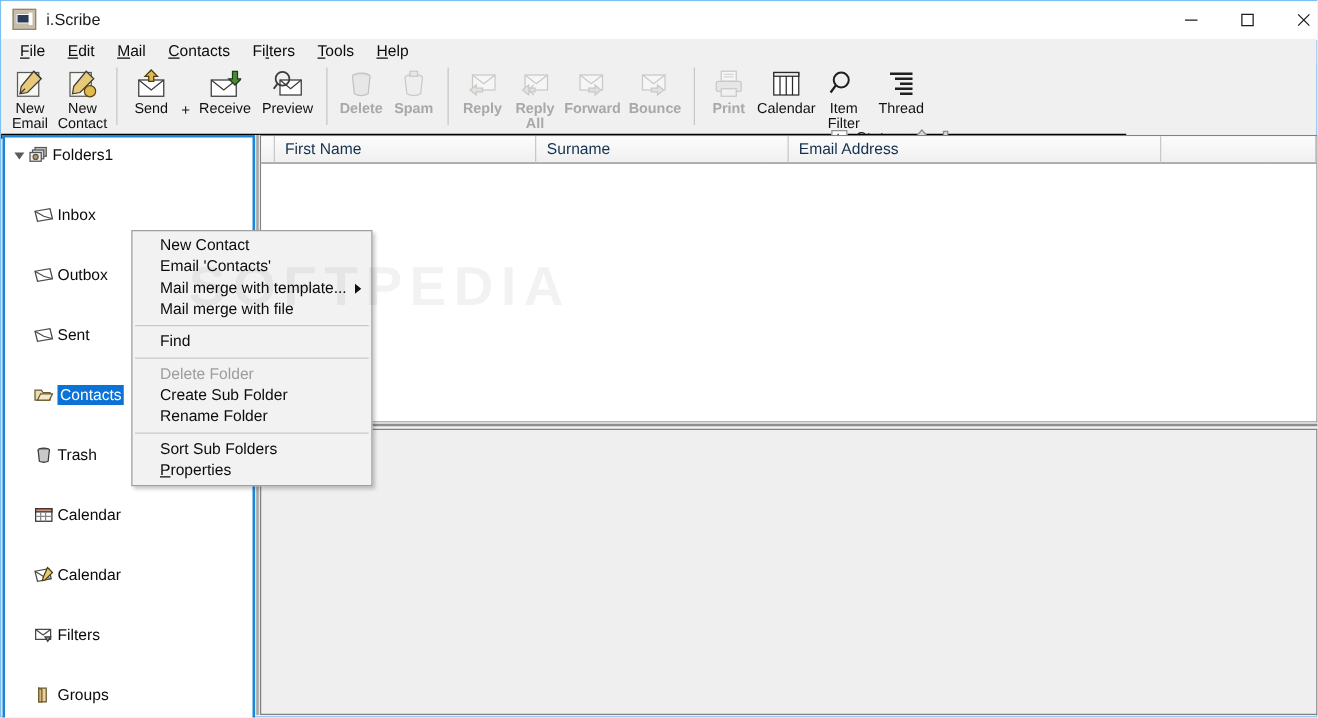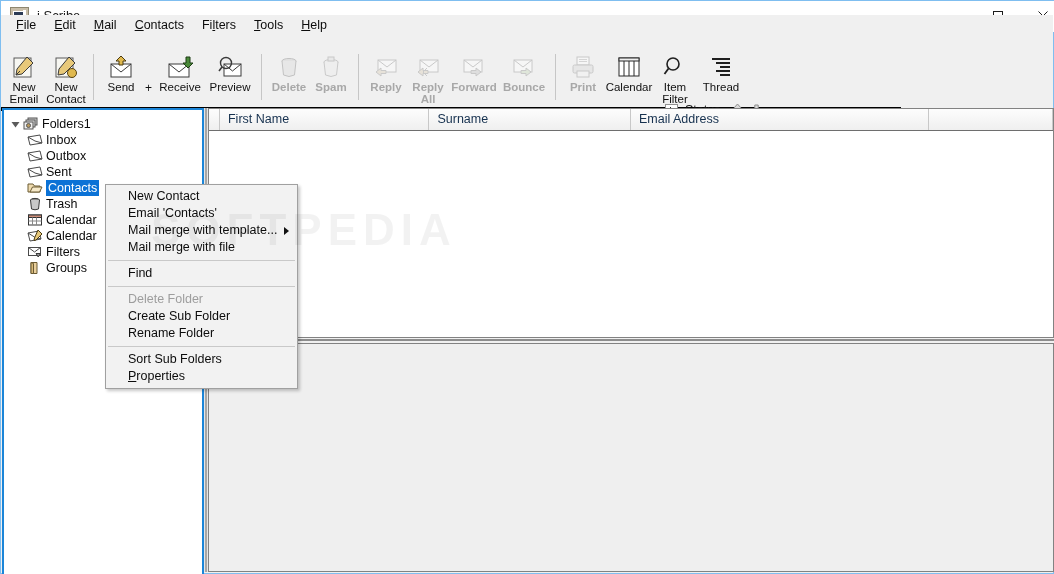--- a/index.html
+++ b/index.html
@@ -20,21 +20,21 @@
   .tb-icon i{position:absolute;left:2px;top:3px;width:11px;height:8px;background:#2b3b55;
              border:1px solid #ffffff;box-sizing:border-box;display:block;}
   .tb-icon u{position:absolute;right:2px;top:2px;width:3px;height:10px;background:#ffffff;display:block;}
   .tb-title{position:absolute;left:36px;top:7px;font-size:13px;color:#1b1b1b;}
   .tb-btns{position:absolute;right:0;top:0;height:30px;display:flex;}
   .tb-btn{width:45px;height:30px;display:flex;align-items:center;justify-content:center;
           font-size:13px;color:#1c1c1c;line-height:1;}
   .tb-btn svg{display:block;}
 
   
-  .menubar{position:absolute;left:0;top:14px;width:1052px;height:20px;background:#f0f0f0;
+  .menubar{position:absolute;left:0;top:30px;width:1052px;height:20px;background:#f0f0f0;
            display:flex;align-items:center;padding-left:6px;box-sizing:border-box;}
   .menu-item{padding:2px 9px;font-size:12.5px;color:#0c0c0c;white-space:nowrap;}
   .menu-item u{text-decoration:underline;}
 
   
   .toolbar{position:absolute;left:0;top:50px;width:900px;height:56px;background:#f0f0f0;
            border-bottom:4px solid #000000;}
   .tbar-row{position:absolute;left:2px;top:0;height:56px;display:flex;align-items:flex-start;}
   .tbtn{display:flex;flex-direction:column;align-items:center;justify-content:flex-start;
         width:42px;padding-top:3px;}
@@ -55,21 +55,21 @@
 
   
   .treepane{position:absolute;left:1px;top:107px;width:202px;height:532px;
             background:#fff;border:2px solid #1b85d8;box-sizing:border-box;}
   .tree{padding:6px 0 0 4px;}
   .trow{display:flex;align-items:center;height:16px;padding-left:0;}
   .twist{width:14px;height:16px;display:flex;align-items:center;justify-content:center;}
   .ticon{width:17px;height:16px;margin-right:3px;display:flex;align-items:center;justify-content:center;}
   .tlabel{font-size:12.5px;color:#0a0a0a;line-height:16px;white-space:nowrap;}
   .trow.sel .tlabel{background:#0b72d6;color:#fff;padding:0 2px;}
-  .indent1{padding-left:18px;}
+  .indent1{padding-left:18px;margin-top:32px;}
 
   
   .listpane{position:absolute;left:207px;top:107px;width:846px;height:230px;
             background:#fff;border:1px solid #828282;box-sizing:border-box;}
   .hdr{display:flex;height:21px;
        background:linear-gradient(#fdfdfd,#efefef);border-bottom:1px solid #6e6e6e;}
   .hcell{position:relative;font-size:12.5px;color:#16314f;line-height:21px;padding-left:8px;
          border-right:1px solid #c8c8c8;box-sizing:border-box;overflow:hidden;white-space:nowrap;}
   .hgrip{width:10px;border-right:1px solid #c8c8c8;}
   .listbody{height:206px;background:#fff;}

